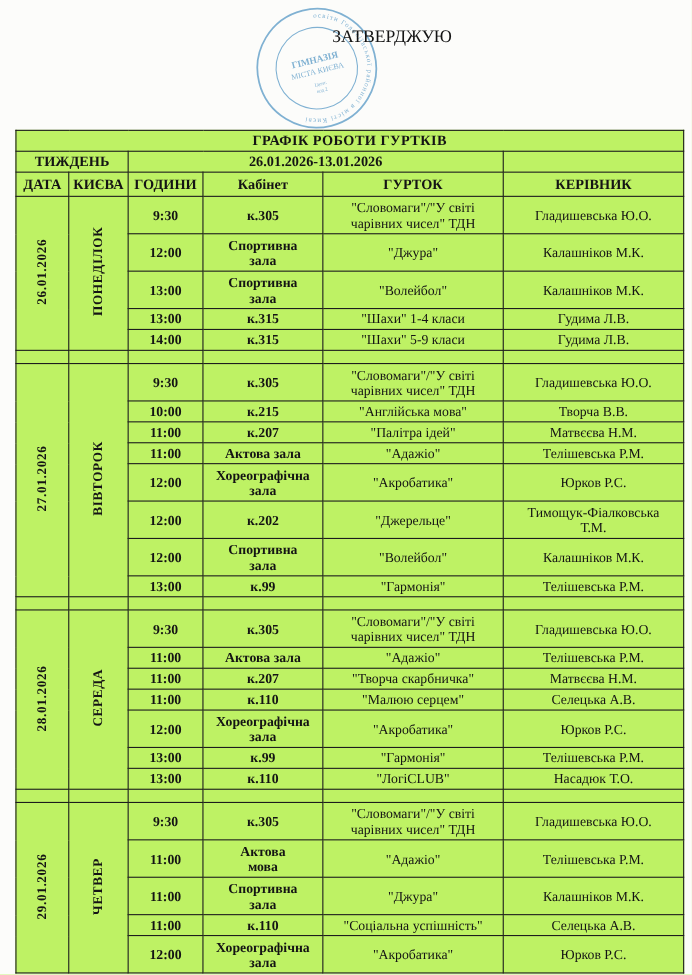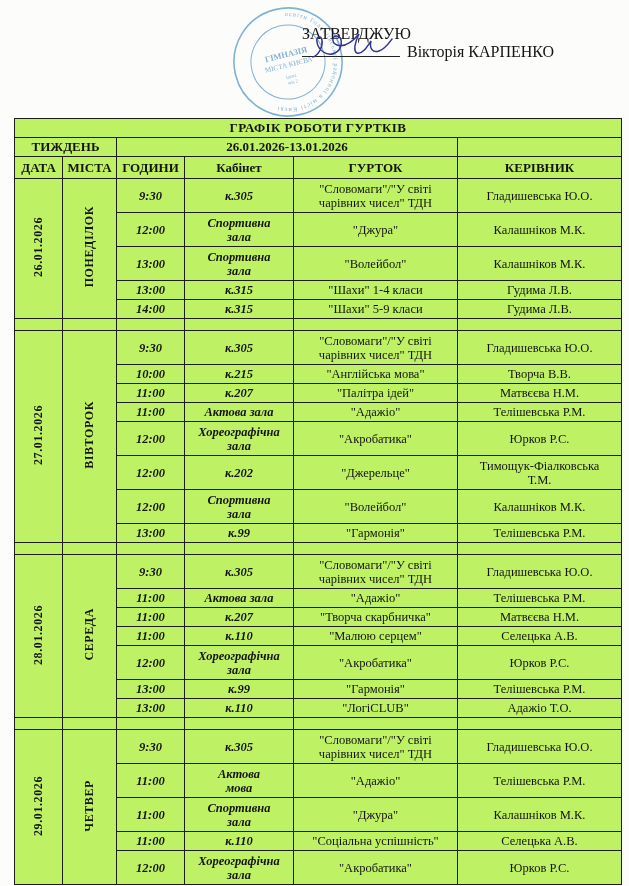--- a/index.html
+++ b/index.html
@@ -37,21 +37,21 @@
   .schedule th, .schedule td {
     border:1.3px solid #1d1d1d;
     padding:0 2px;
     text-align:center; vertical-align:middle;
     overflow:hidden;
   }
   .title-row th { height:18px; font-size:13px; letter-spacing:.4px; }
   .week-row  th { height:18px; font-size:13px; }
   .head-row  th { height:21px; font-size:13px; }
   .schedule td { font-size:12.5px; line-height:1.12; }
-  td.time, td.room { font-weight:bold;font-style:italic; }
+  td.time, td.room { font-weight:bold; }
   td.room, td.club, td.leader { white-space:pre-line; }
   tr.single td { height:18px; }
   tr.double td { height:33px; }
   tr.spacer td { height:11px; }
   td.rot span {
     display:inline-block;
     writing-mode:vertical-rl;
     transform:rotate(180deg);
     font-weight:bold; font-size:12px; letter-spacing:.6px;
     white-space:nowrap;
@@ -71,26 +71,20 @@
       <textPath href="#ringPath" startOffset="8">освіти Голосіївської районної в місті Києві</textPath>
     </text>
     <text x="60" y="55" text-anchor="middle" font-size="8.5" font-weight="bold" fill="#5e9dc8">ГІМНАЗІЯ</text>
     <text x="60" y="65" text-anchor="middle" font-size="7.2" fill="#5e9dc8">МІСТА КИЄВА</text>
     <text x="60" y="76" text-anchor="middle" font-size="4.6" fill="#5e9dc8">Ідент.</text>
     <text x="60" y="82" text-anchor="middle" font-size="4.6" fill="#5e9dc8">код 2</text>
   </svg>
 
   <div class="approval-text">
     <div>ЗАТВЕРДЖУЮ</div>
-    <div class="sig-row">
-      <span class="sig-underline"></span><span class="sig-name">Вікторія КАРПЕНКО</span>
-      <svg class="signature" width="88" height="34" viewBox="0 0 88 34">
-        <path d="M5 27 C11 25 15 16 14 10 C13 5 8 6 9 12 C10 20 19 27 27 23 C35 19 35 7 29 6 C24 5 23 13 29 15 C37 18 45 11 51 4 C47 12 45 21 49 23 C54 25 59 17 63 11 C61 19 65 23 71 21 C77 19 81 13 84 9" stroke="#32329a" stroke-width="1.5" fill="none" stroke-linecap="round"></path>
-      </svg>
-    </div>
   </div>
 </div>
 
 <table class="schedule">
   <colgroup>
     <col style="width:48px">
       <col style="width:54px">
       <col style="width:68px">
     <col style="width:109px">
       <col style="width:164px">
@@ -100,21 +94,21 @@
     <tr class="title-row">
       <th colspan="6">ГРАФІК РОБОТИ ГУРТКІВ</th>
     </tr>
     <tr class="week-row">
       <th colspan="2">ТИЖДЕНЬ</th>
       <th colspan="3">26.01.2026-13.01.2026</th>
       <th></th>
     </tr>
     <tr class="head-row">
       <th>ДАТА</th>
-      <th>МІСТА</th>
+      <th>КИЄВА</th>
       <th>ГОДИНИ</th>
       <th>Кабінет</th>
       <th>ГУРТОК</th>
       <th>КЕРІВНИК</th>
     </tr>
   </thead>
   <tbody>
       <tr class="double">
         <td rowspan="5" class="rot"><span>26.01.2026</span></td>
         <td rowspan="5" class="rot"><span>ПОНЕДІЛОК</span></td>
@@ -257,21 +251,21 @@
       <tr class="single">
         <td class="time">13:00</td>
         <td class="room">к.99</td>
         <td class="club">"Гармонія"</td>
         <td class="leader">Телішевська Р.М.</td>
       </tr>
       <tr class="single">
         <td class="time">13:00</td>
         <td class="room">к.110</td>
         <td class="club">"ЛогіCLUB"</td>
-        <td class="leader">Адажіо Т.О.</td>
+        <td class="leader">Насадюк Т.О.</td>
       </tr>
       <tr class="spacer">
         <td></td>
         <td></td>
         <td></td>
         <td></td>
         <td></td>
         <td></td>
       </tr>
       <tr class="double">

